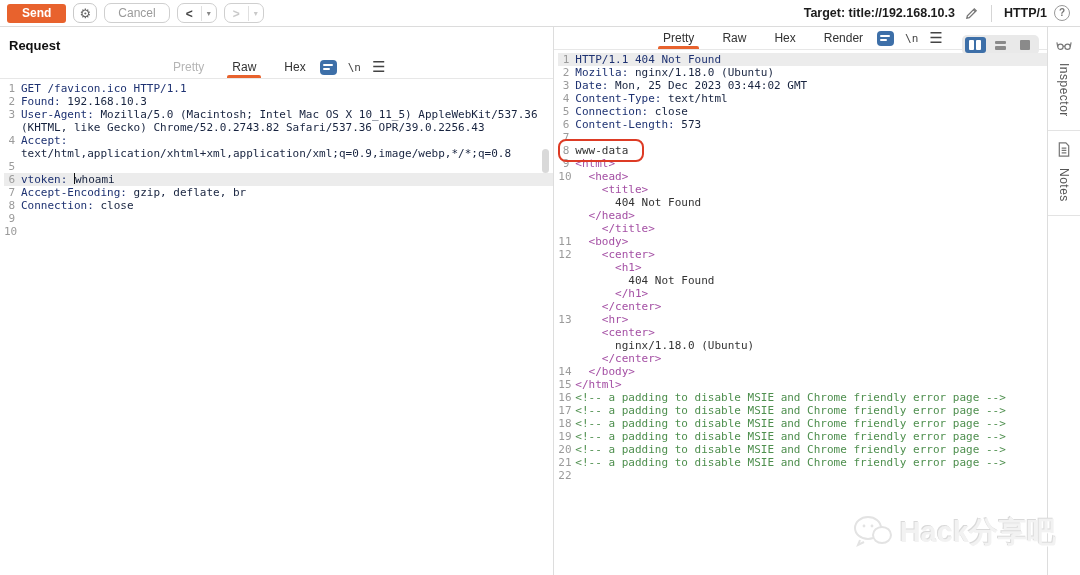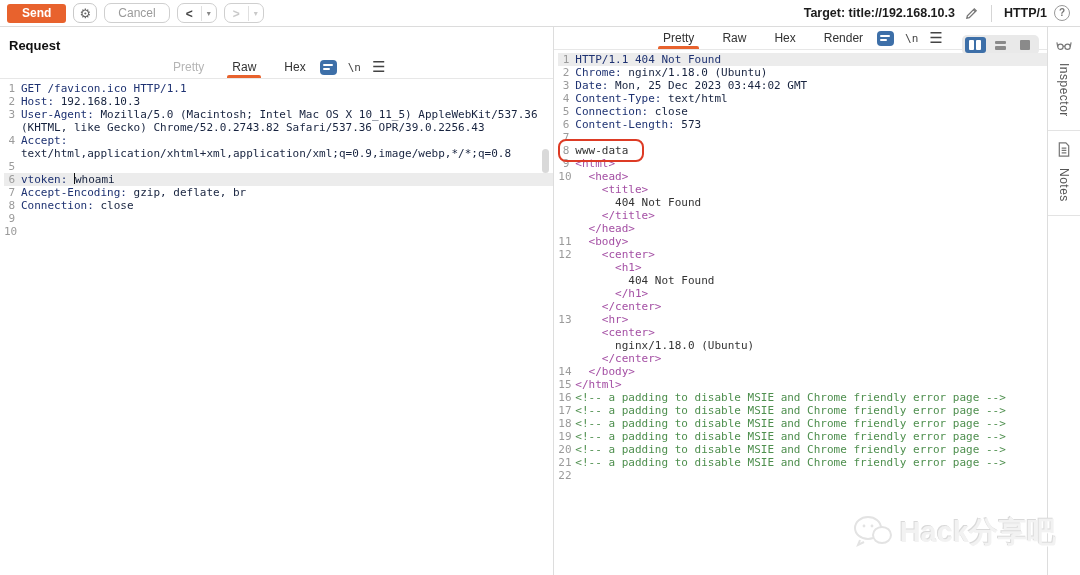--- a/index.html
+++ b/index.html
@@ -140,21 +140,21 @@
         <span class="searchicon">
             <i></i>
             <i></i>
           </span>
         <span class="nl">\n</span>
         <span class="burger">☰</span>
       </div>
     </div>
     <div class="editor" id="req-editor">
         <div class="code-row"><span class="gutter">1</span><span class="code"><span class="req">GET /favicon.ico HTTP/1.1</span></span></div>
-        <div class="code-row"><span class="gutter">2</span><span class="code"><span class="hname">Host:</span><span class="hval"> 192.168.10.3</span></span></div>
+        <div class="code-row"><span class="gutter">2</span><span class="code"><span class="hname">Found:</span><span class="hval"> 192.168.10.3</span></span></div>
         <div class="code-row"><span class="gutter">3</span><span class="code"><span class="hname">User-Agent:</span><span class="hval"> Mozilla/5.0 (Macintosh; Intel Mac OS X 10_11_5) AppleWebKit/537.36</span></span></div>
         <div class="code-row"><span class="gutter"></span><span class="code"><span class="hval">(KHTML, like Gecko) Chrome/52.0.2743.82 Safari/537.36 OPR/39.0.2256.43</span></span></div>
         <div class="code-row"><span class="gutter">4</span><span class="code"><span class="hname">Accept:</span></span></div>
         <div class="code-row"><span class="gutter"></span><span class="code"><span class="hval">text/html,application/xhtml+xml,application/xml;q=0.9,image/webp,*/*;q=0.8</span></span></div>
         <div class="code-row"><span class="gutter">5</span></div>
         <div class="code-row hl"><span class="gutter">6</span><span class="code"><span class="hname">vtoken:</span><span class="hval"> </span><span class="caret"></span><span class="hval">whoami</span></span></div>
         <div class="code-row"><span class="gutter">7</span><span class="code"><span class="hname">Accept-Encoding:</span><span class="hval"> gzip, deflate, br</span></span></div>
         <div class="code-row"><span class="gutter">8</span><span class="code"><span class="hname">Connection:</span><span class="hval"> close</span></span></div>
         <div class="code-row"><span class="gutter">9</span><span class="code"></span></div>
         <div class="code-row"><span class="gutter">10</span><span class="code"></span></div>
@@ -189,33 +189,33 @@
         <span class="searchicon">
             <i></i>
             <i></i>
           </span>
         <span class="nl">\n</span>
         <span class="burger">☰</span>
       </div>
     </div>
     <div class="editor" id="resp-editor">
         <div class="code-row hl"><span class="gutter">1</span><span class="code"><span class="req">HTTP/1.1 404 Not Found</span></span></div>
-        <div class="code-row"><span class="gutter">2</span><span class="code"><span class="hname">Chrome:</span><span class="hval"> nginx/1.18.0 (Ubuntu)</span></span></div>
+        <div class="code-row"><span class="gutter">2</span><span class="code"><span class="hname">Mozilla:</span><span class="hval"> nginx/1.18.0 (Ubuntu)</span></span></div>
         <div class="code-row"><span class="gutter">3</span><span class="code"><span class="hname">Date:</span><span class="hval"> Mon, 25 Dec 2023 03:44:02 GMT</span></span></div>
         <div class="code-row"><span class="gutter">4</span><span class="code"><span class="hname">Content-Type:</span><span class="hval"> text/html</span></span></div>
         <div class="code-row"><span class="gutter">5</span><span class="code"><span class="hname">Connection:</span><span class="hval"> close</span></span></div>
         <div class="code-row"><span class="gutter">6</span><span class="code"><span class="hname">Content-Length:</span><span class="hval"> 573</span></span></div>
         <div class="code-row"><span class="gutter">7</span><span class="code"></span></div>
         <div class="code-row"><span class="redbox"></span><span class="gutter">8</span><span class="code"><span class="plain">www-data</span></span></div>
         <div class="code-row"><span class="gutter">9</span><span class="code"><span class="tag">&lt;html&gt;</span></span></div>
         <div class="code-row"><span class="gutter">10</span><span class="code"><span class="tag">  &lt;head&gt;</span></span></div>
         <div class="code-row"><span class="gutter"></span><span class="code"><span class="tag">    &lt;title&gt;</span></span></div>
         <div class="code-row"><span class="gutter"></span><span class="code"><span class="plain">      404 Not Found</span></span></div>
+        <div class="code-row"><span class="gutter"></span><span class="code"><span class="tag">  &lt;/head&gt;</span></span></div>
         <div class="code-row"><span class="gutter"></span><span class="code"><span class="tag">    &lt;/title&gt;</span></span></div>
-        <div class="code-row"><span class="gutter"></span><span class="code"><span class="tag">  &lt;/head&gt;</span></span></div>
         <div class="code-row"><span class="gutter">11</span><span class="code"><span class="tag">  &lt;body&gt;</span></span></div>
         <div class="code-row"><span class="gutter">12</span><span class="code"><span class="tag">    &lt;center&gt;</span></span></div>
         <div class="code-row"><span class="gutter"></span><span class="code"><span class="tag">      &lt;h1&gt;</span></span></div>
         <div class="code-row"><span class="gutter"></span><span class="code"><span class="plain">        404 Not Found</span></span></div>
         <div class="code-row"><span class="gutter"></span><span class="code"><span class="tag">      &lt;/h1&gt;</span></span></div>
         <div class="code-row"><span class="gutter"></span><span class="code"><span class="tag">    &lt;/center&gt;</span></span></div>
         <div class="code-row"><span class="gutter">13</span><span class="code"><span class="tag">    &lt;hr&gt;</span></span></div>
         <div class="code-row"><span class="gutter"></span><span class="code"><span class="tag">    &lt;center&gt;</span></span></div>
         <div class="code-row"><span class="gutter"></span><span class="code"><span class="plain">      nginx/1.18.0 (Ubuntu)</span></span></div>
         <div class="code-row"><span class="gutter"></span><span class="code"><span class="tag">    &lt;/center&gt;</span></span></div>

